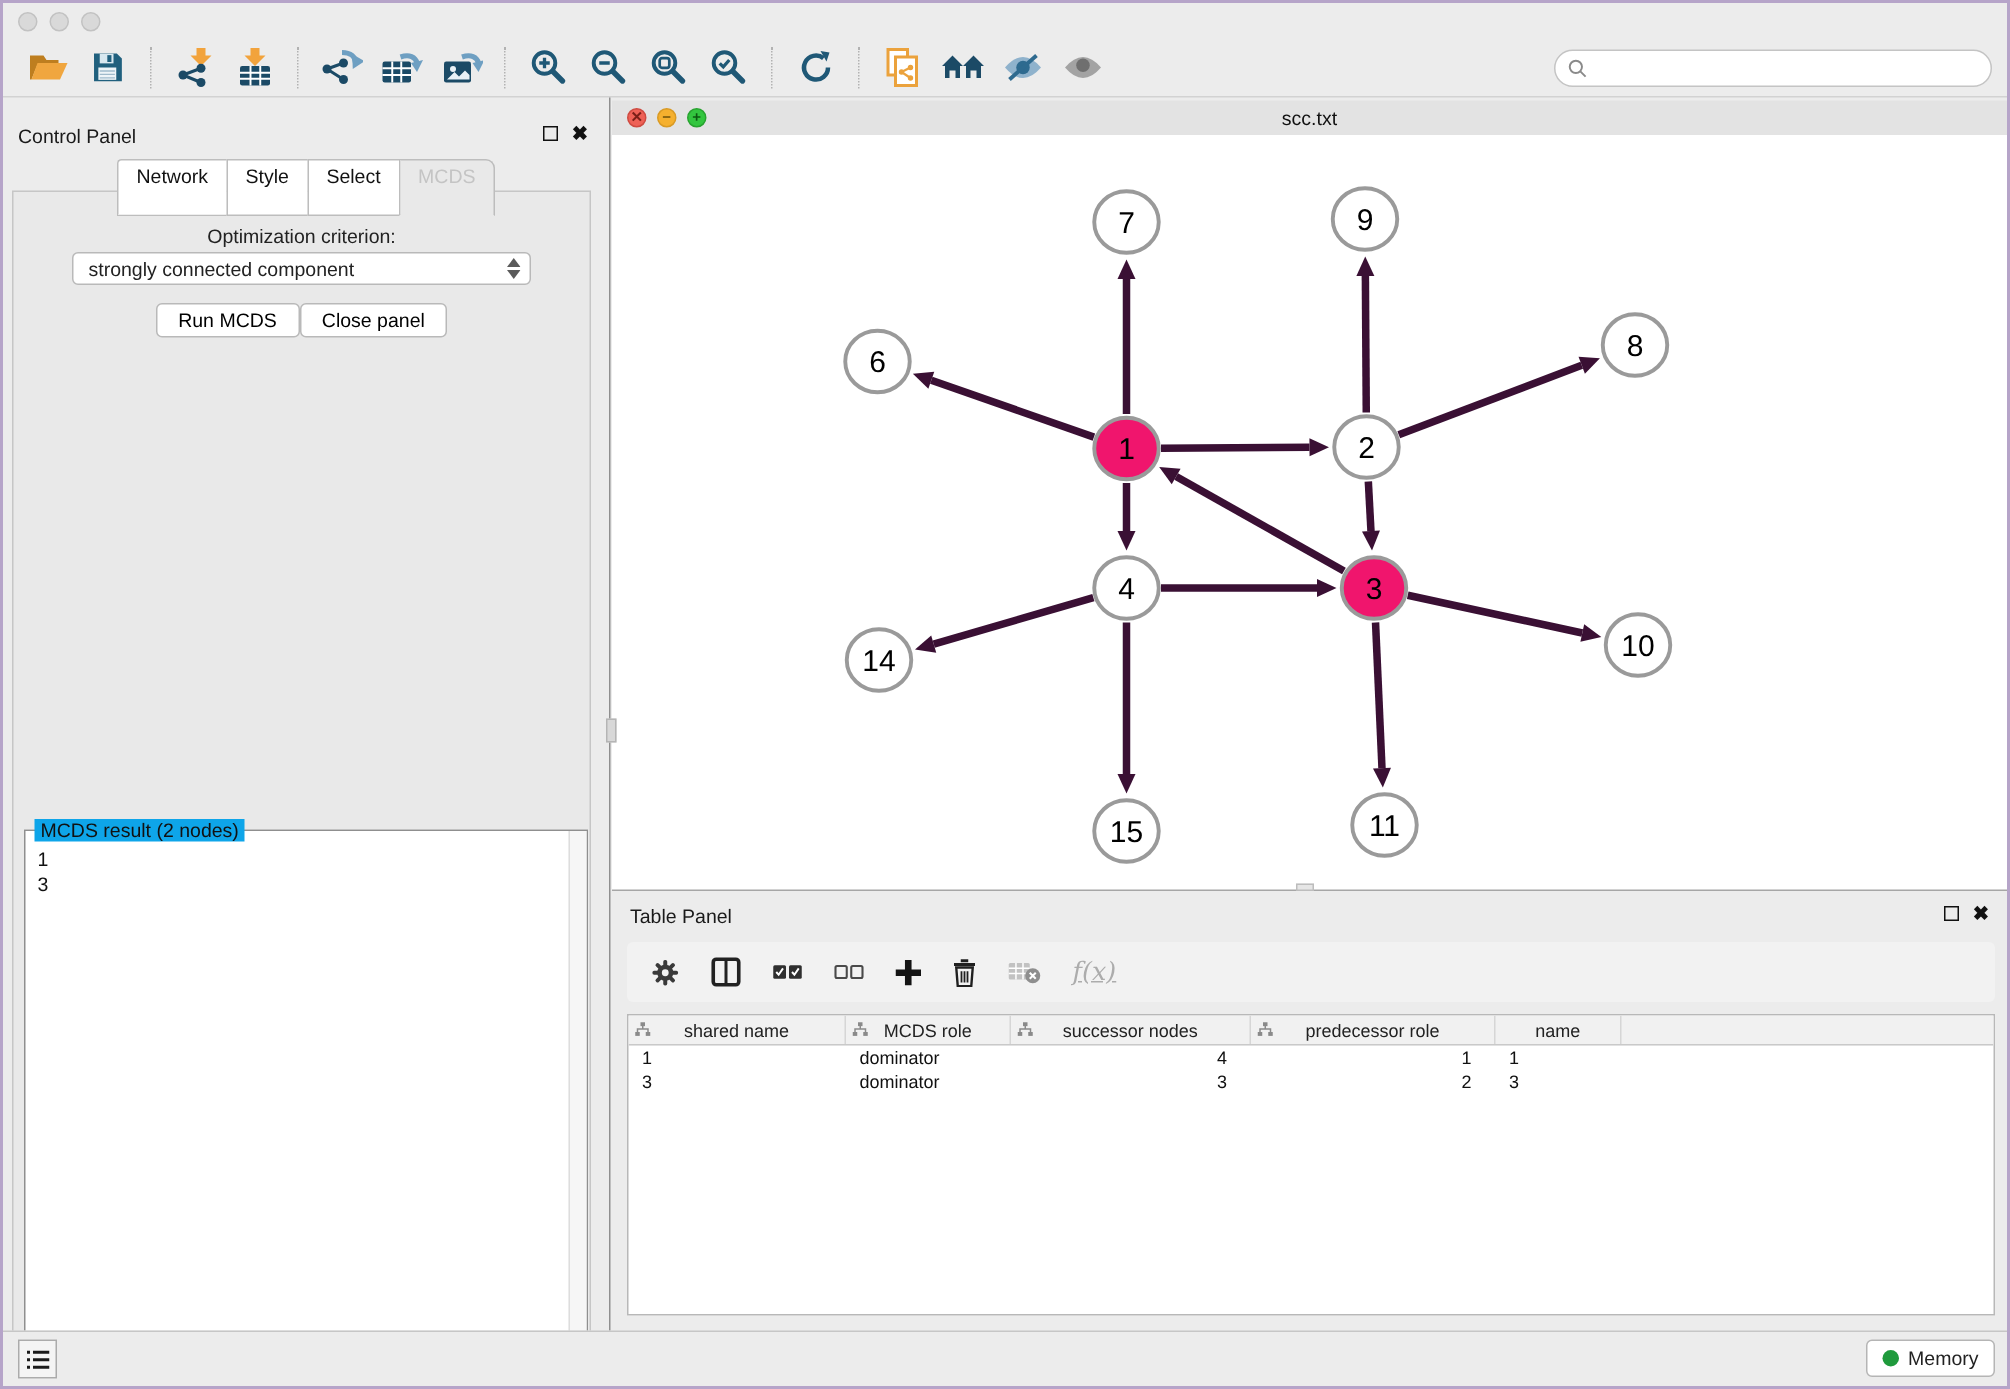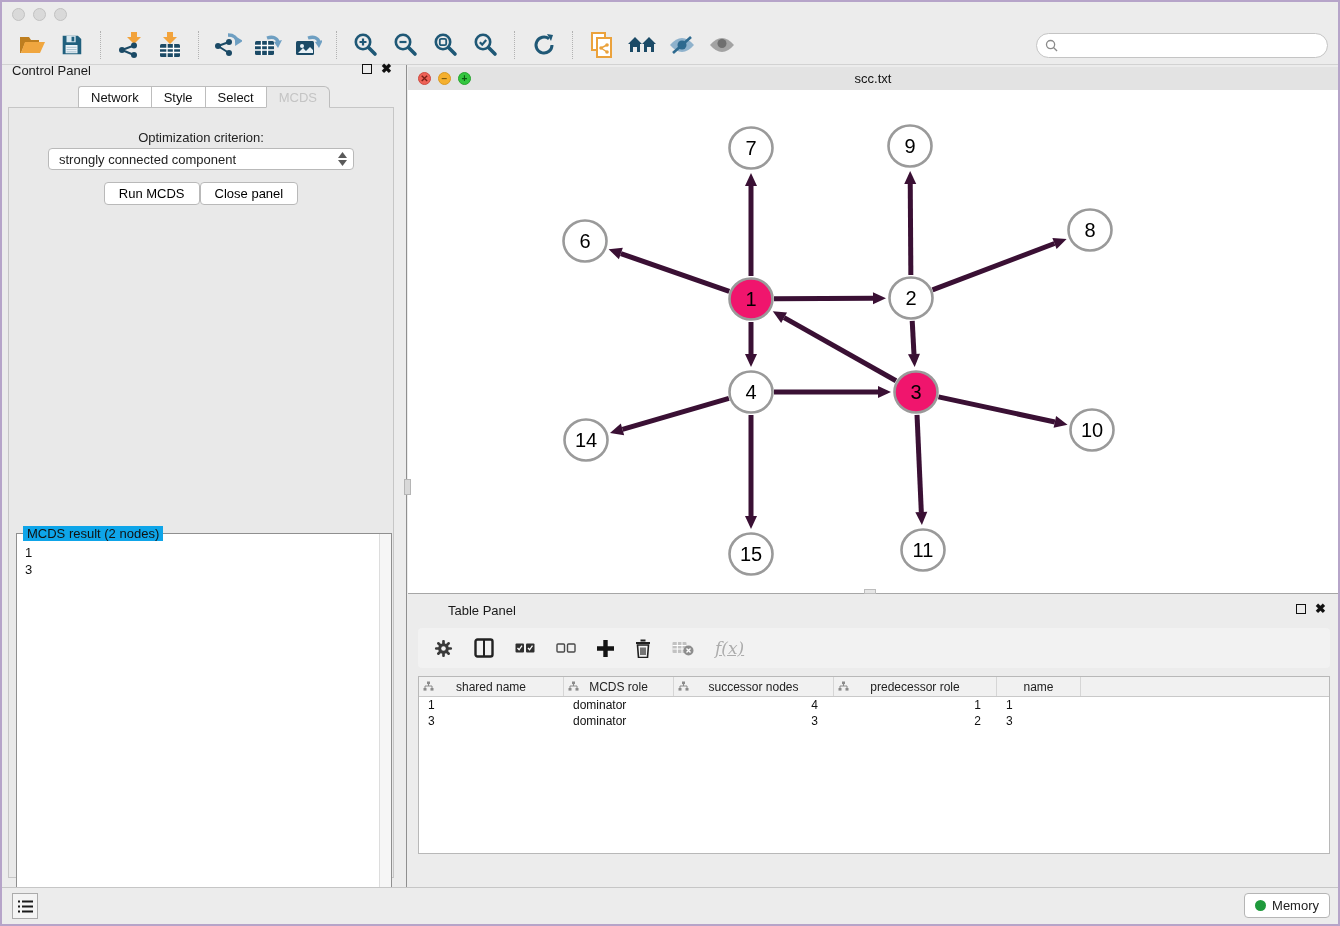--- a/index.html
+++ b/index.html
@@ -13,27 +13,27 @@
   .win-title{position:absolute;left:0;right:0;top:5px;text-align:center;font-size:13px;color:#A6A6A6;}
   
   .toolbar{position:absolute;left:0;top:24px;right:0;height:39px;border-bottom:1px solid #D2D2D2;
     display:flex;align-items:center;padding-left:10px;box-sizing:border-box;}
   .tb-btn{width:34px;height:32px;display:flex;align-items:center;justify-content:center;flex:0 0 auto;margin:0 3px;}
   .tb-sep{width:1px;height:28px;border-left:1px dotted #B2B2B2;margin:0 8px;flex:0 0 auto;}
   .search-wrap{position:absolute;right:10px;top:7px;width:292px;height:25px;background:#fff;
     border:1px solid #C4C4C4;border-radius:13px;display:flex;align-items:center;padding-left:8px;box-sizing:border-box;}
   .search-wrap input{border:none;outline:none;flex:1;font-size:13px;background:transparent;margin-left:5px;font-family:inherit;}
   
-  .control-panel{position:absolute;left:4px;top:56px;width:390px;height:820px;text-decoration:underline;}
+  .control-panel{position:absolute;left:4px;top:76px;width:390px;height:820px;text-decoration:underline;}
   .cp-header{position:absolute;left:0;top:0;right:0;height:26px;}
   .cp-title{position:absolute;left:6px;top:5px;font-size:13px;color:#1A1A1A;}
   .panel-icons{position:absolute;right:4px;top:5px;display:flex;gap:9px;align-items:center;}
   .float-box{width:10px;height:10px;border:1.5px solid #111;box-sizing:border-box;}
   .close-x{font-size:13px;font-weight:bold;color:#111;line-height:11px;}
-  .cp-tabs{position:absolute;left:72px;top:28px;display:flex;height:22px;z-index:2;}
+  .cp-tabs{position:absolute;left:72px;top:28px;display:flex;height:38px;z-index:2;}
   .cp-tab{font-size:13px;padding:3px 12px 2px;background:#fff;border:1px solid #BDBDBD;border-right:none;color:#111;}
   .cp-tab:first-child{border-radius:3px 0 0 0;}
   .cp-tab:last-child{border-right:1px solid #BDBDBD;border-radius:0 6px 0 0;}
   .cp-tab.active{background:#E9E9E9;color:#C4C4C4;border-bottom:1px solid #E9E9E9;}
   .cp-body{position:absolute;left:2px;right:2px;top:49px;bottom:0;background:#E9E9E9;border:1px solid #C6C6C6;box-sizing:border-box;}
   .opt-label{position:absolute;left:0;right:0;top:22px;text-align:center;font-size:13px;}
   .criterion{position:absolute;left:39px;right:39px;top:40px;height:22px;background:#fff;border:1px solid #B9B9B9;
     border-radius:4px;display:flex;align-items:center;font-size:13px;padding-left:10px;box-sizing:border-box;}
   .stepper{position:absolute;right:6px;top:3px;display:flex;flex-direction:column;gap:2px;align-items:center;}
   .cp-buttons{position:absolute;left:0;right:0;top:74px;display:flex;justify-content:center;gap:0;}
@@ -51,26 +51,26 @@
       display:flex;align-items:center;justify-content:center;line-height:1;}
   .nt.red{background:#EE6156;border:1px solid #CE4A40;color:#7A1F17;}
   .nt.yellow{background:#F5B02E;border:1px solid #D headline;border:1px solid #D99A23;color:#7A5A0D;}
   .nt.green{background:#33C63F;border:1px solid #27A32F;color:#0C5B12;}
   .net-title{position:absolute;left:0;right:0;top:4px;text-align:center;font-size:13px;color:#111;}
   .net-canvas{position:absolute;left:0;top:23px;right:0;bottom:0;background:#fff;border-bottom:1px solid #A6A6A6;box-sizing:border-box;}
   .canvas-handle{position:absolute;left:456px;bottom:-1px;width:12px;height:5px;background:#E6E6E6;border:1px solid #BDBDBD;box-sizing:border-box;}
   .divider-handle{position:absolute;left:-4px;top:412px;width:7px;height:16px;background:#D8D8D8;border:1px solid #B5B5B5;box-sizing:border-box;}
   
   .table-panel{position:absolute;left:1px;top:531px;right:0;bottom:0;background:#ECECEC;}
-  .tp-title{position:absolute;left:12px;top:7px;font-size:13px;color:#1A1A1A;margin-left:28px;}
+  .tp-title{position:absolute;left:12px;top:7px;font-size:13px;color:#1A1A1A;}
   .tp-toolbar{position:absolute;left:10px;right:8px;top:32px;height:40px;background:#F2F2F2;border-radius:4px;
     display:flex;align-items:center;padding-left:16px;gap:21px;box-sizing:border-box;}
   .tp-tool{display:flex;align-items:center;justify-content:center;height:24px;text-decoration:underline;}
   .fx{font-family:"DejaVu Serif",serif;font-style:italic;font-size:17px;color:#ACACAC;}
-  .tp-table{position:absolute;left:10px;right:8px;top:80px;height:178px;background:#fff;border:1px solid #B8B8B8;box-sizing:border-box;overflow:hidden;}
+  .tp-table{position:absolute;left:10px;right:8px;top:80px;height:201px;background:#fff;border:1px solid #B8B8B8;box-sizing:border-box;overflow:hidden;}
   .thead{display:flex;height:19px;background:#F1F1F1;border-bottom:1px solid #C9C9C9;}
   .th{position:relative;display:flex;align-items:center;justify-content:center;font-size:12px;color:#222;
       border-right:1px solid #D6D6D6;box-sizing:border-box;flex:0 0 auto;}
   .th .tree{position:absolute;left:4px;top:4px;}
   .trow{display:flex;height:16px;align-items:center;}
   .td{font-size:12px;box-sizing:border-box;padding:0 16px 0 9px;flex:0 0 auto;color:#111;}
   .td.right{text-align:right;}
   .tp-tabs{position:absolute;left:0;right:0;bottom:3px;height:23px;display:flex;justify-content:center;}
   .tp-tab{font-size:13px;font-weight:600;background:#fff;border:1px solid #C7C7C7;border-right:none;
      padding:3px 16px 0;color:#111;box-sizing:border-box;}

